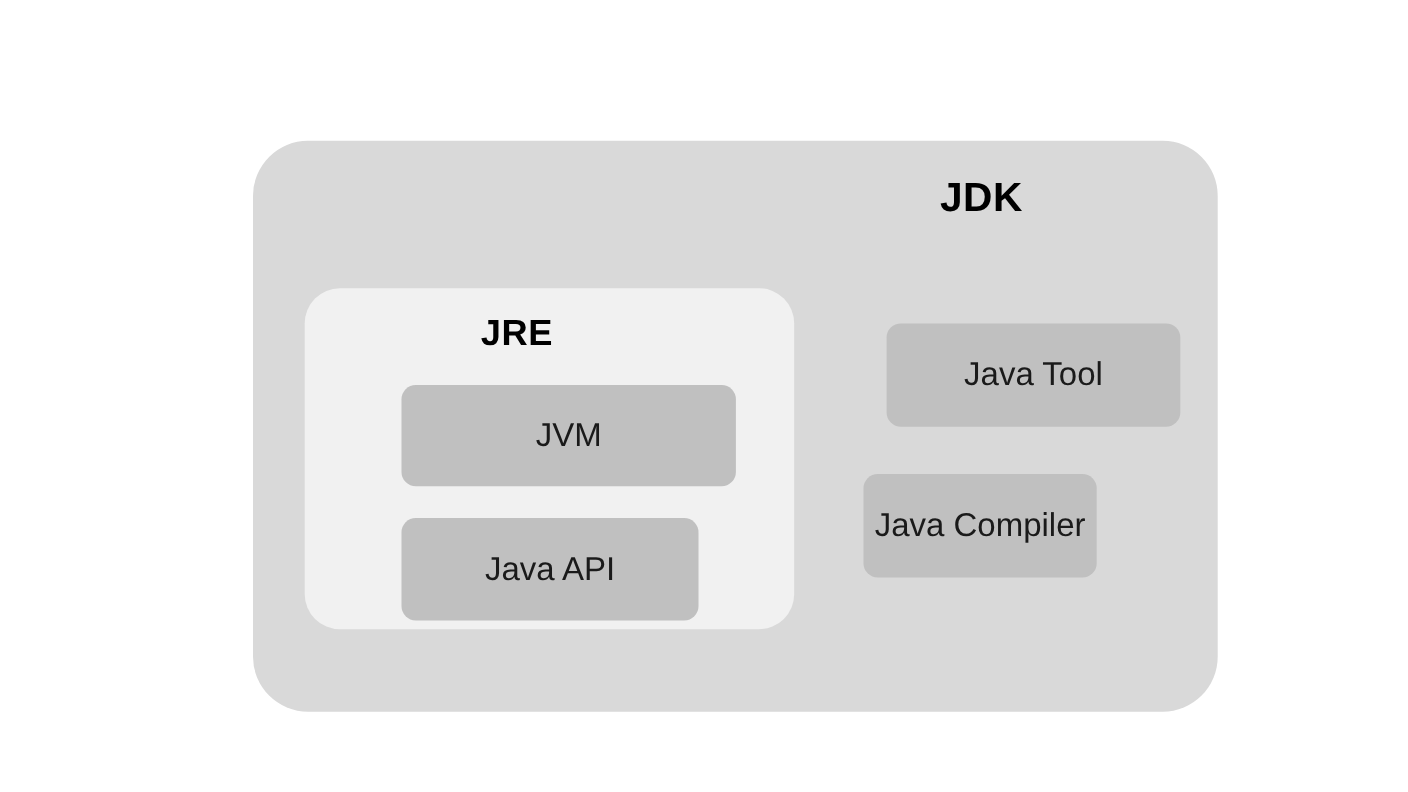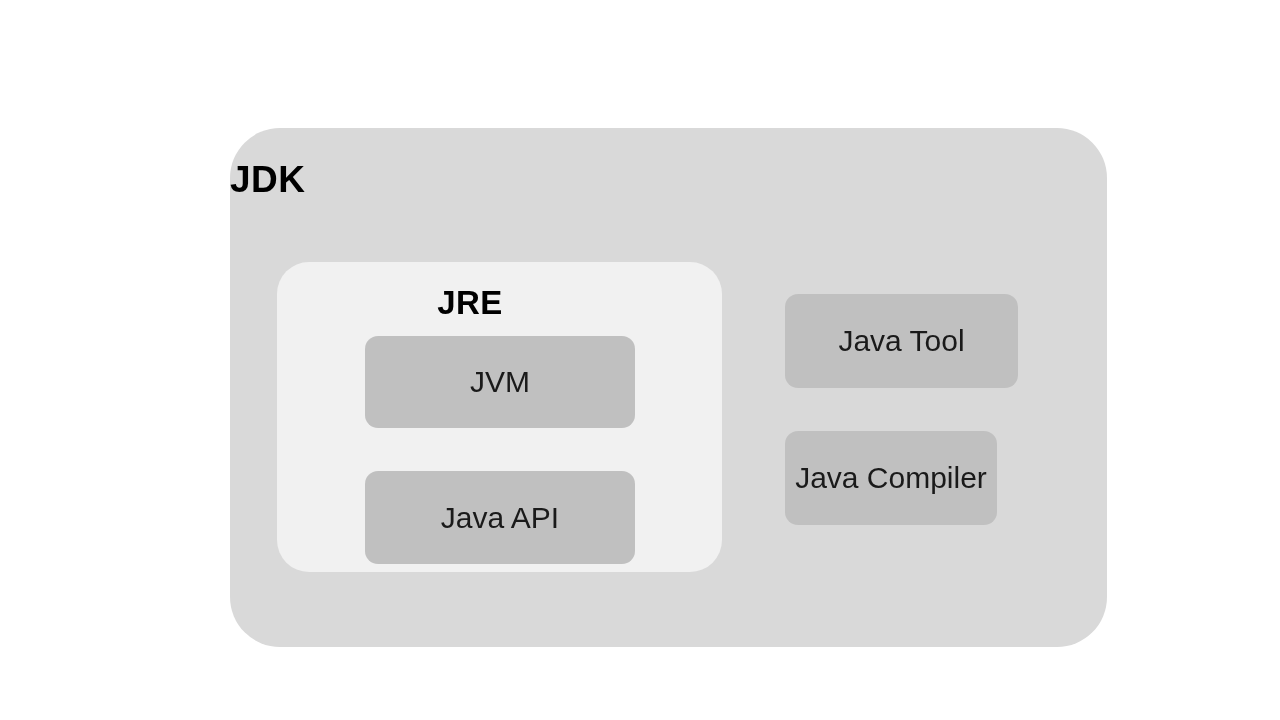--- a/index.html
+++ b/index.html
@@ -29,21 +29,21 @@
     height: 519px;
     background: #d9d9d9;
     border-radius: 50px;
     box-sizing: border-box;
   }
   .jdk-title {
     position: absolute;
     left: 0;
     top: 33px;
     width: 700px;
-    text-align: left;
+    text-align: right;
     font-size: 37px;
     font-weight: bold;
     color: #000000;
     letter-spacing: 0.5px;
     line-height: 1;
   }
 
   
   .jre-box {
     position: absolute;
@@ -82,37 +82,37 @@
     font-size: 30px;
     font-weight: normal;
     color: #1a1a1a;
     line-height: 1;
     white-space: nowrap;
   }
 
   
   .box-jvm {
     left: 88px;    
-    top: 74px;     
-    width: 270px;
+    top: 88px;     
+    width: 304px;
     height: 92px;
   }
   .box-java-api {
     left: 88px;
     top: 193px;    
     width: 270px;
     height: 93px;
     margin-top: 16px;
   }
 
   
   .box-java-tool {
-    left: 555px;   
+    left: 576px;   
     top: 166px;    
-    width: 233px;
+    width: 267px;
     height: 94px;
   }
   .box-java-compiler {
     left: 555px;
     top: 303px;    
     width: 212px;
     height: 94px;
   }
 </style>
 </head>

